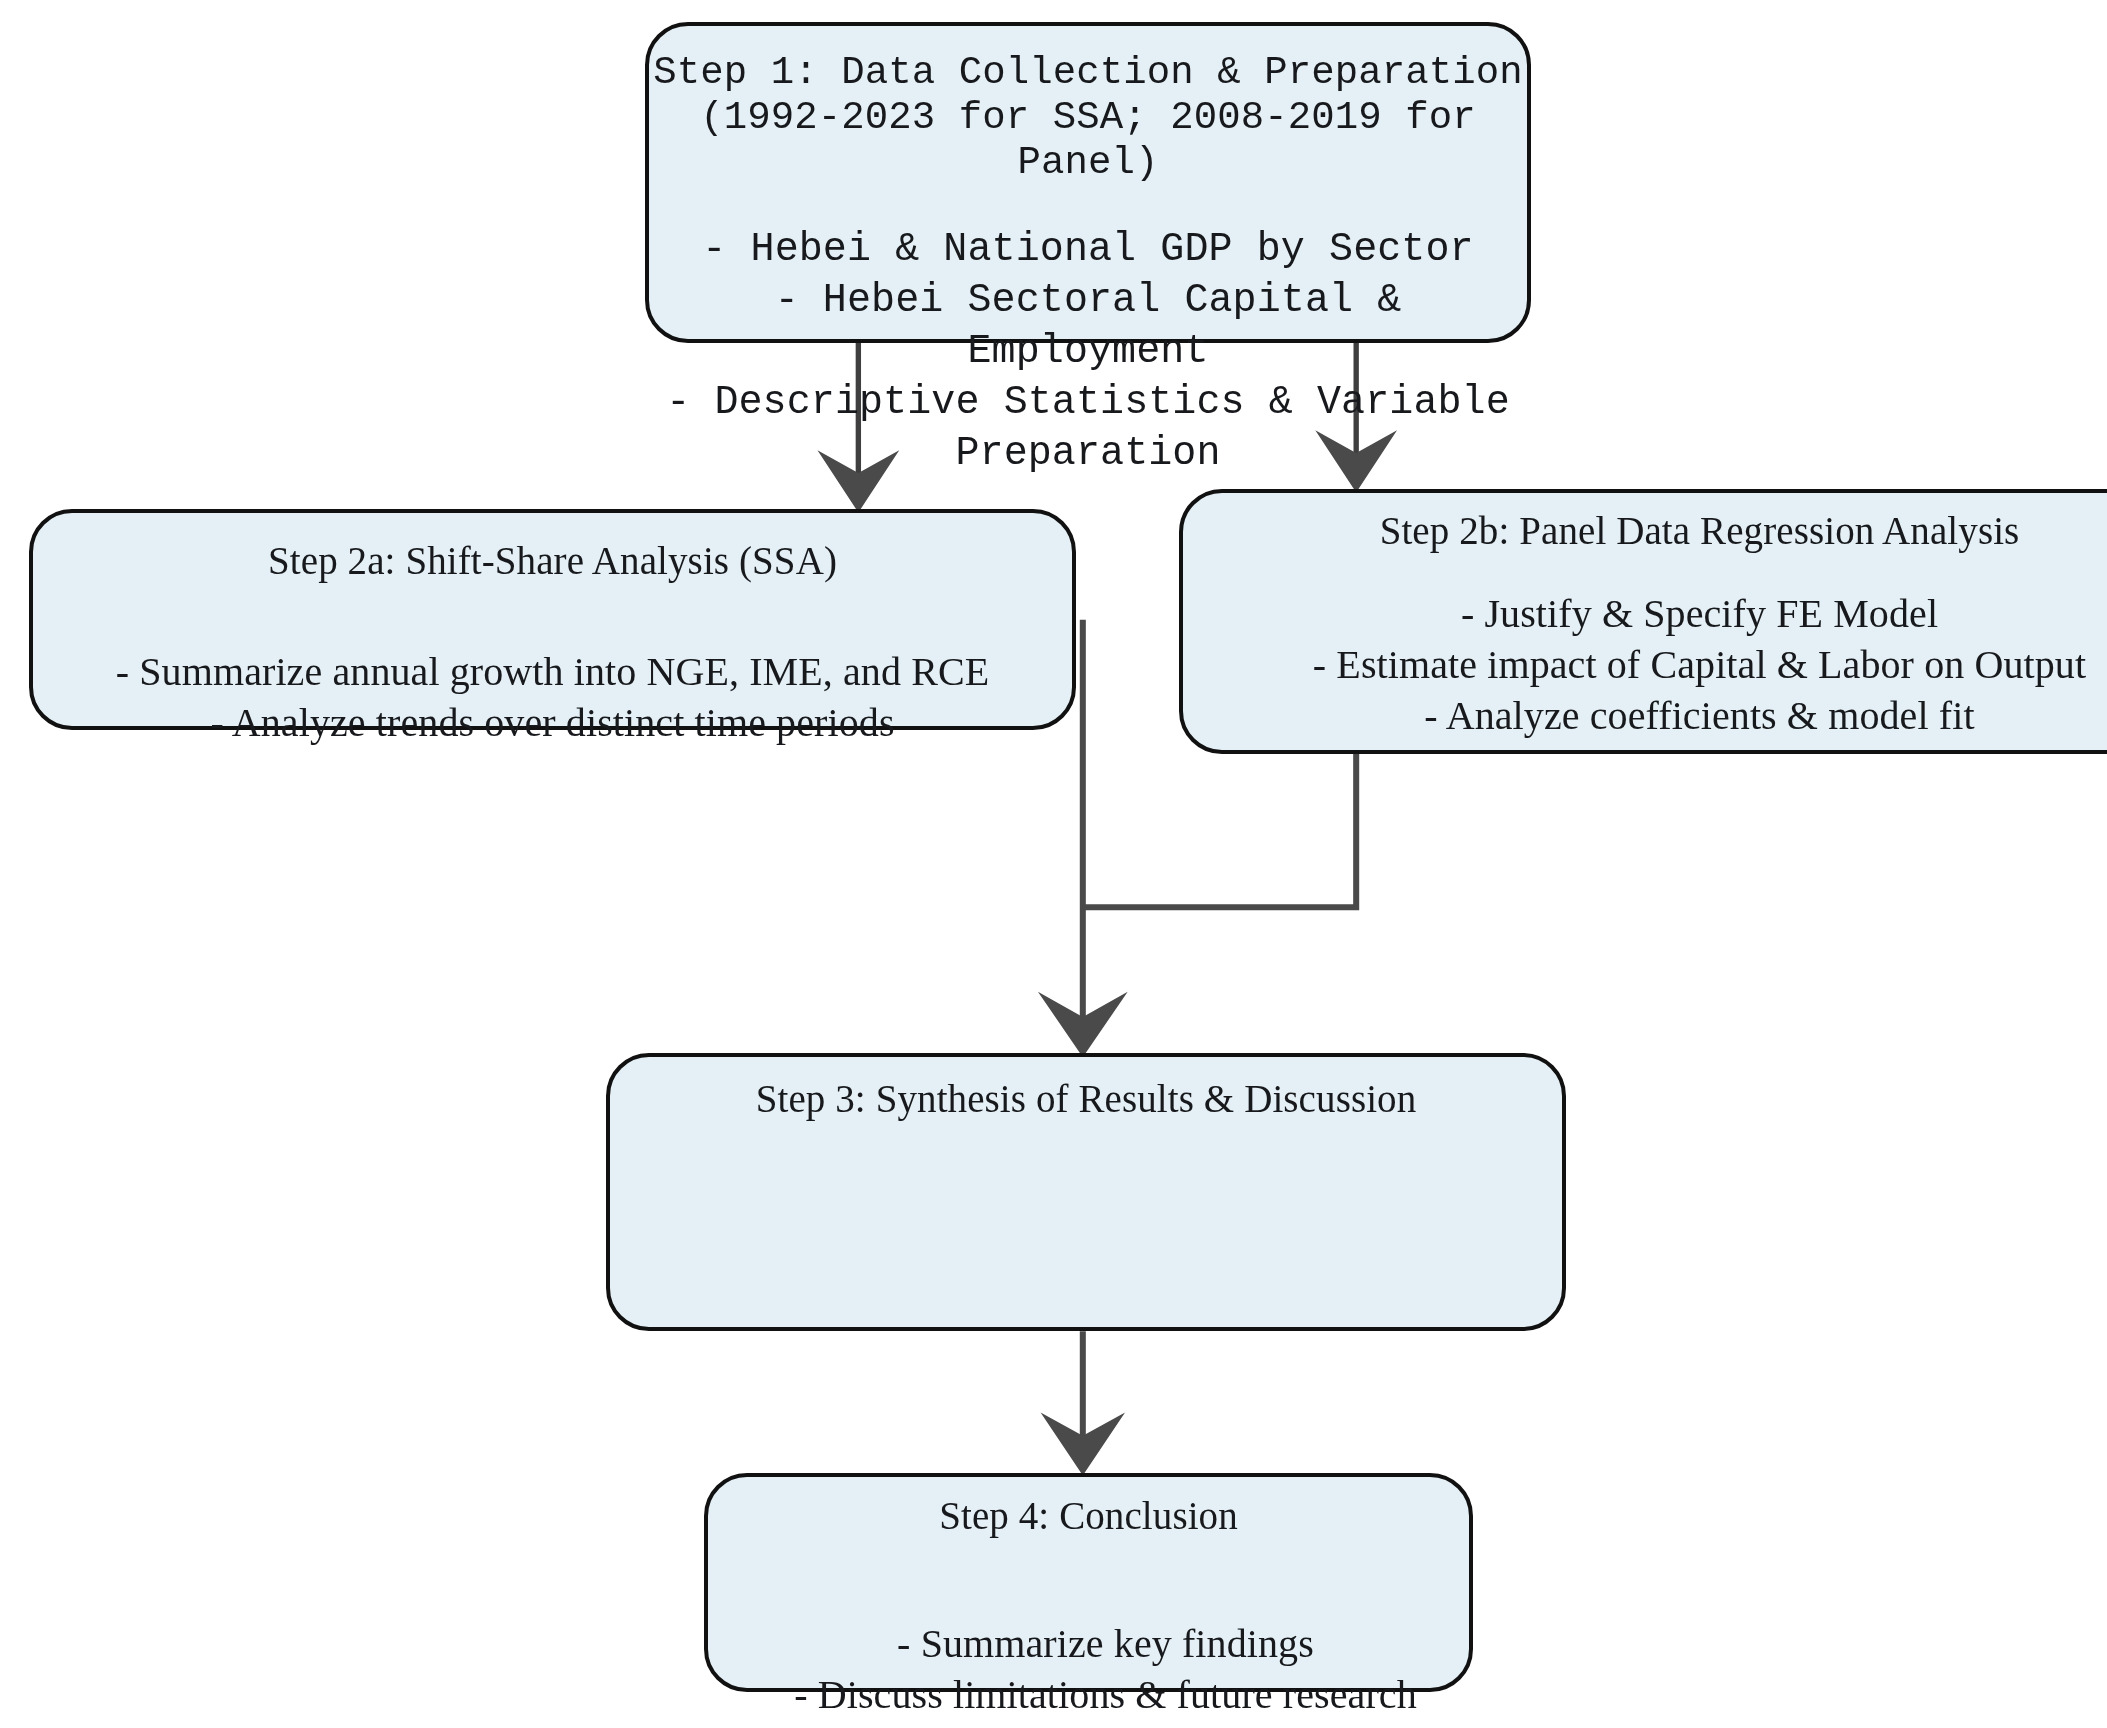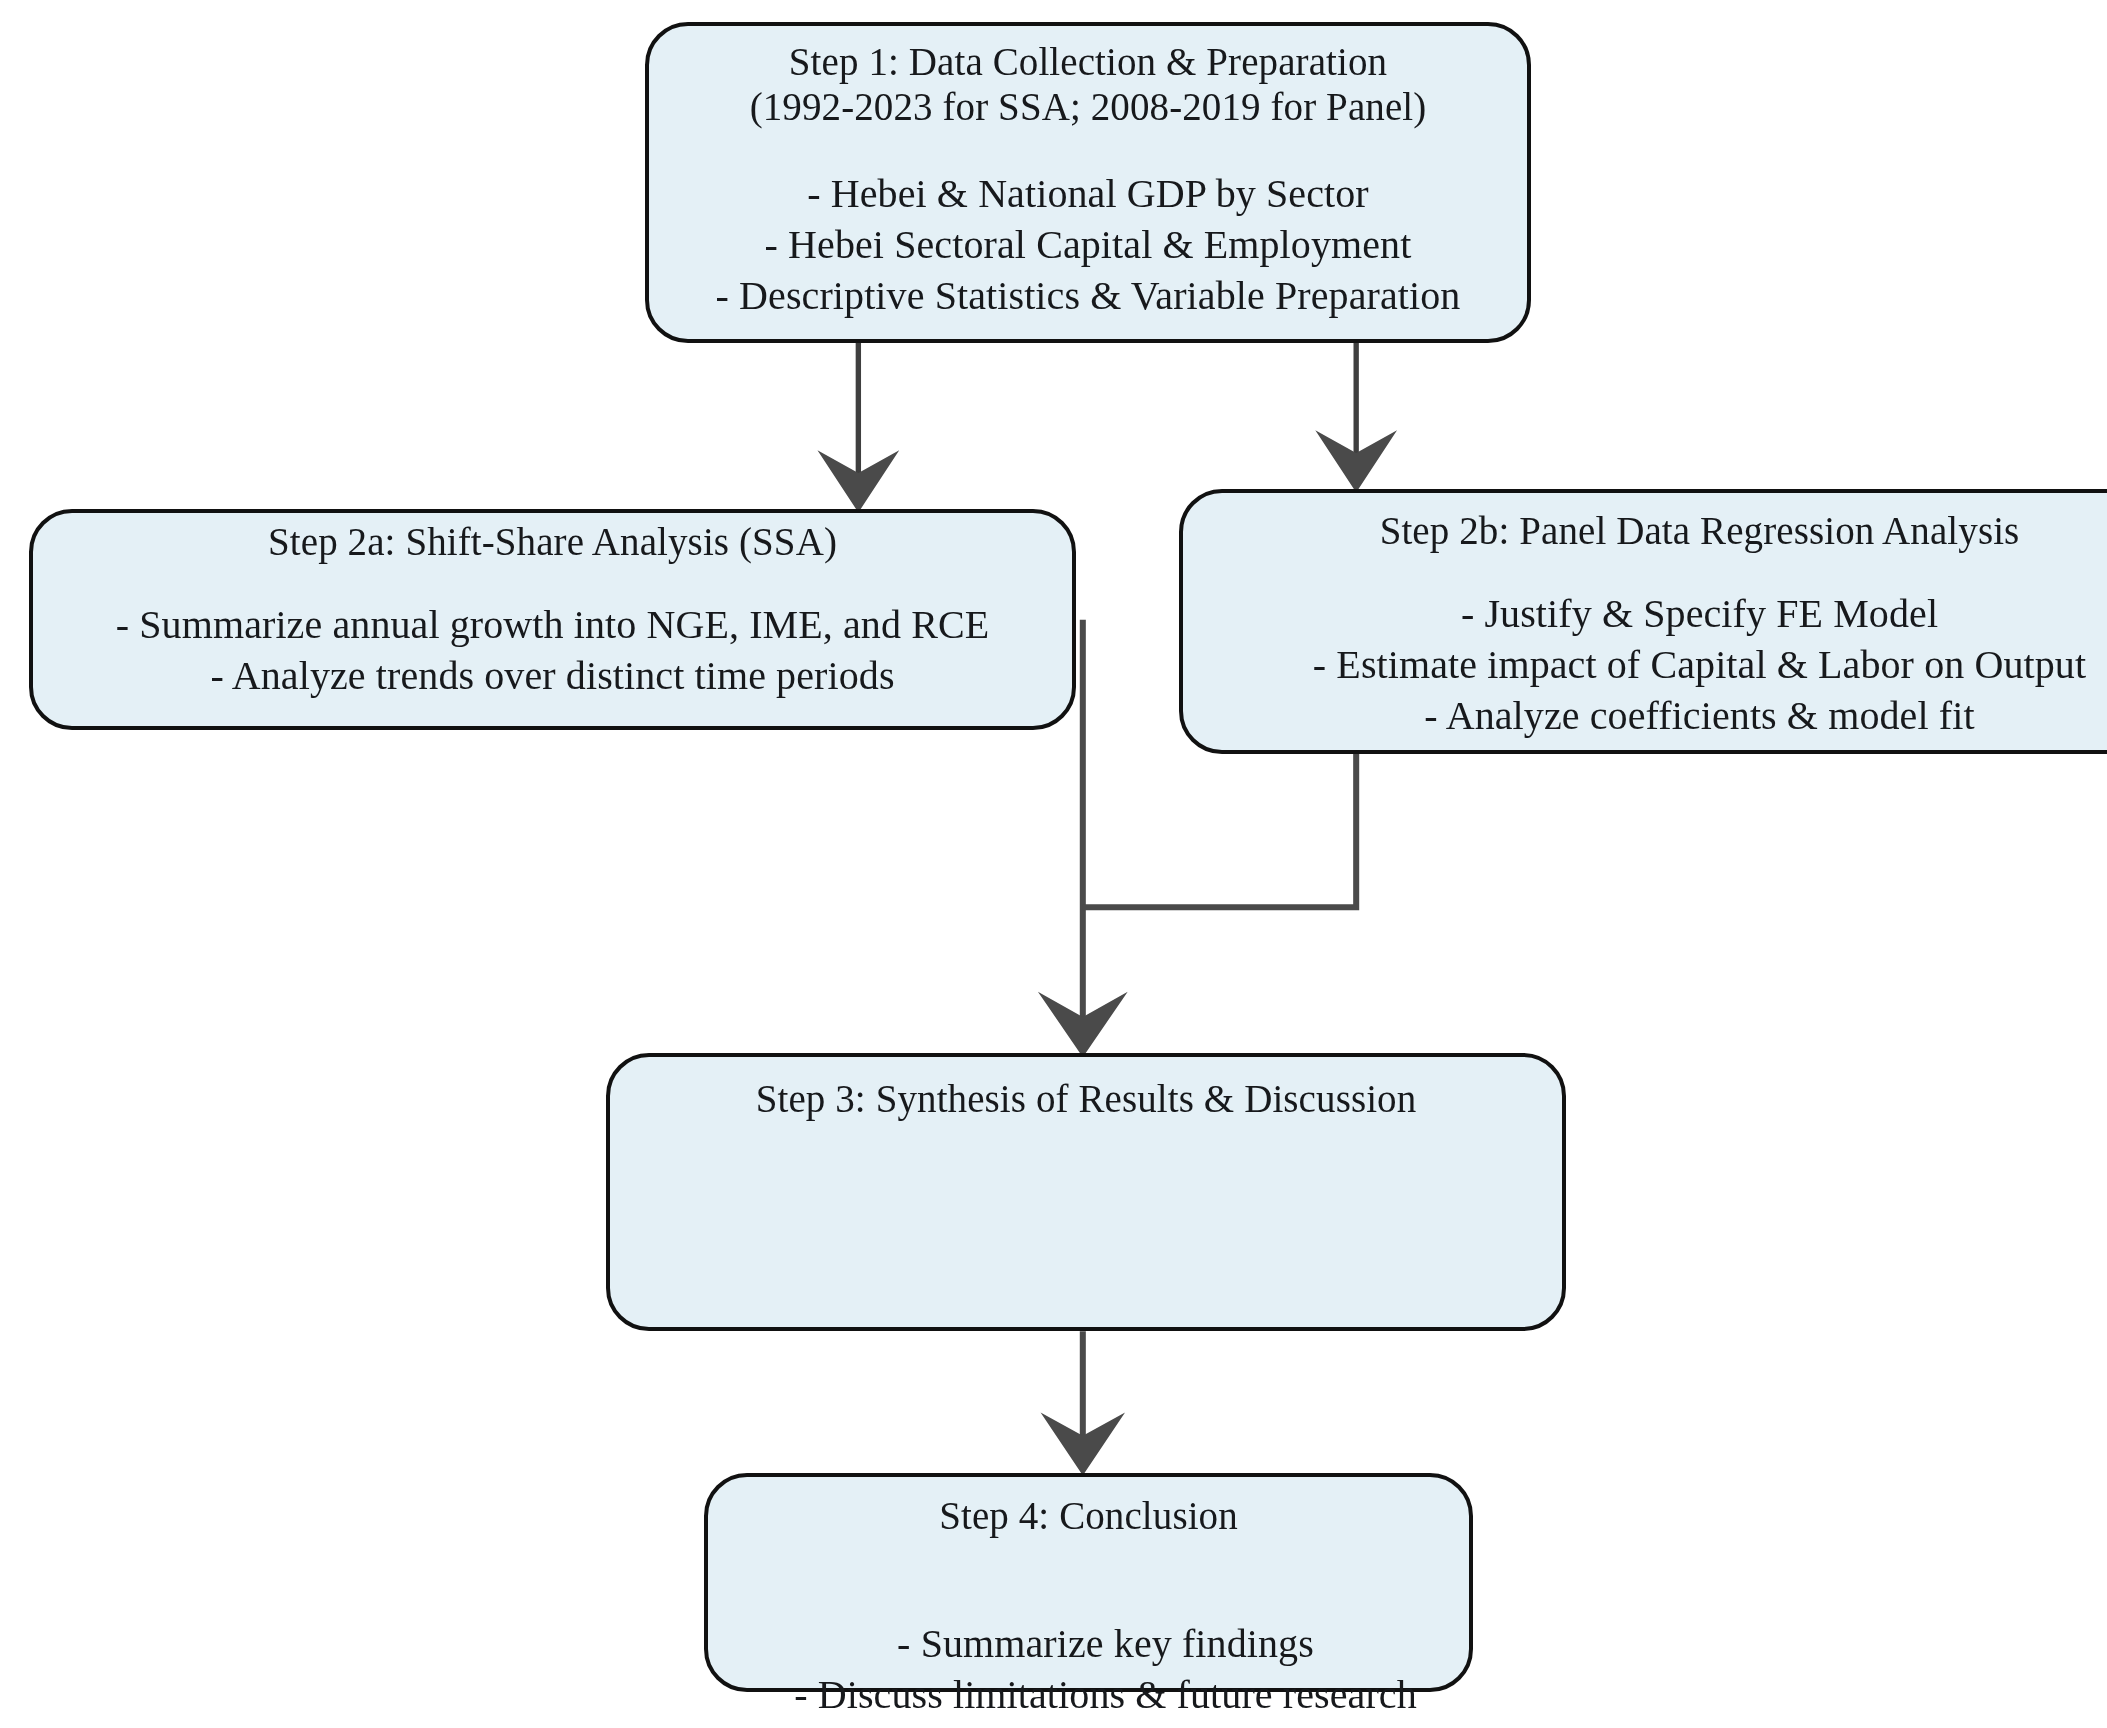--- a/index.html
+++ b/index.html
@@ -46,24 +46,24 @@
     letter-spacing: 0.1px;
   }
   .node-body {
     font-size: 40px;
     line-height: 1.28;
     white-space: pre-line;
     letter-spacing: 0.1px;
   }
 
   
-  #node-step1  { left: 645px;  top: 22px;   width: 886px; height: 321px; padding-top: 14px; }
+  #node-step1  { left: 645px;  top: 22px;   width: 886px; height: 321px; padding-top: 25px; font-family: Liberation Mono, monospace; }
   #node-step1 .node-body { margin-top: 38px; }
 
-  #node-step2a { left: 29px;   top: 509px;  width: 1047px; height: 221px; padding-top: 7px; }
+  #node-step2a { left: 29px;   top: 509px;  width: 1047px; height: 221px; padding-top: 26px; gap: 28px; }
   #node-step2a .node-body { margin-top: 34px; }
 
   #node-step2b { left: 1179px; top: 489px;  width: 1010px; height: 265px; padding-top: 16px; padding-left: 31px; }
   #node-step2b .node-body { margin-top: 34px; }
 
   #node-step3  { left: 606px;  top: 1053px; width: 960px; height: 278px; padding-top: 20px; }
   #node-step3 .node-body { margin-top: 39px; }
 
   #node-step4  { left: 704px; top: 1473px; width: 769px; height: 219px; padding-top: 17.4px; gap: 40px; }
   #node-step4 .node-body { margin-top: 39px; margin-left: 34px; }

